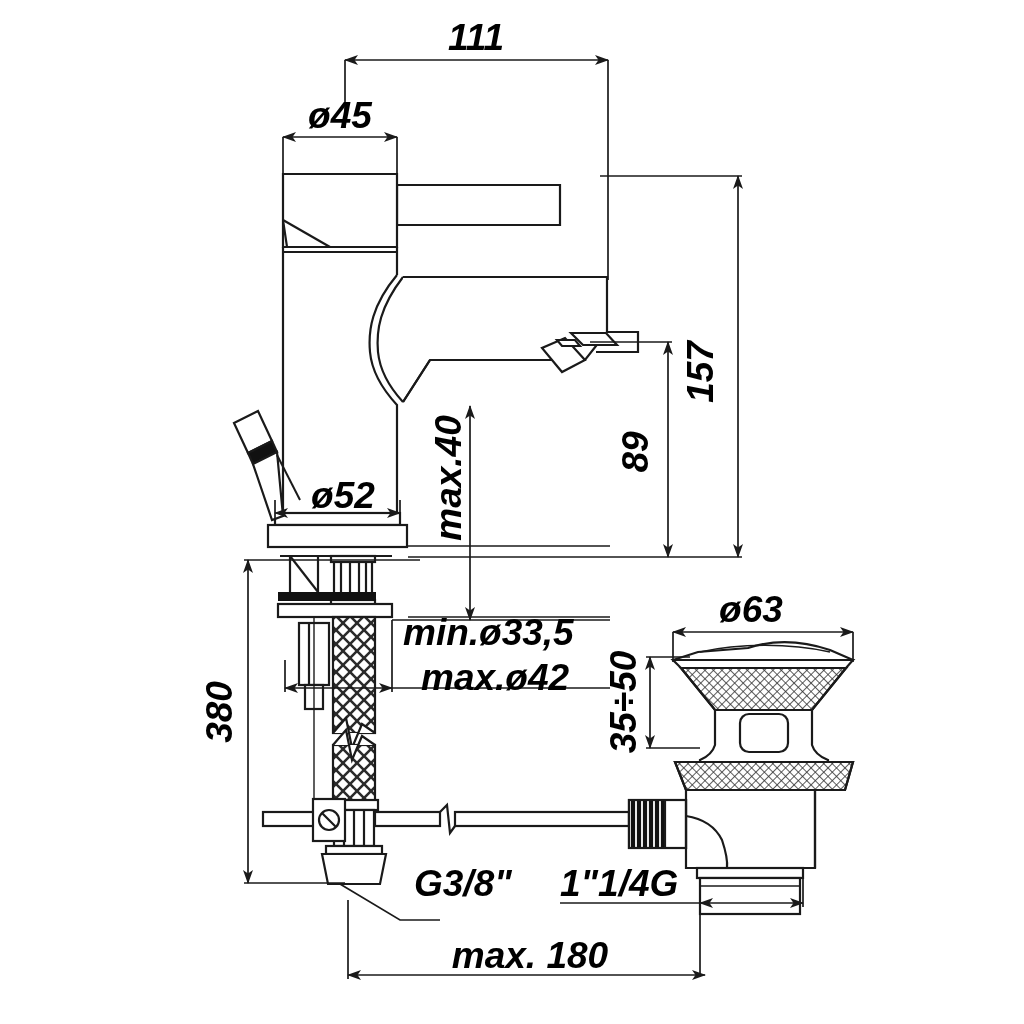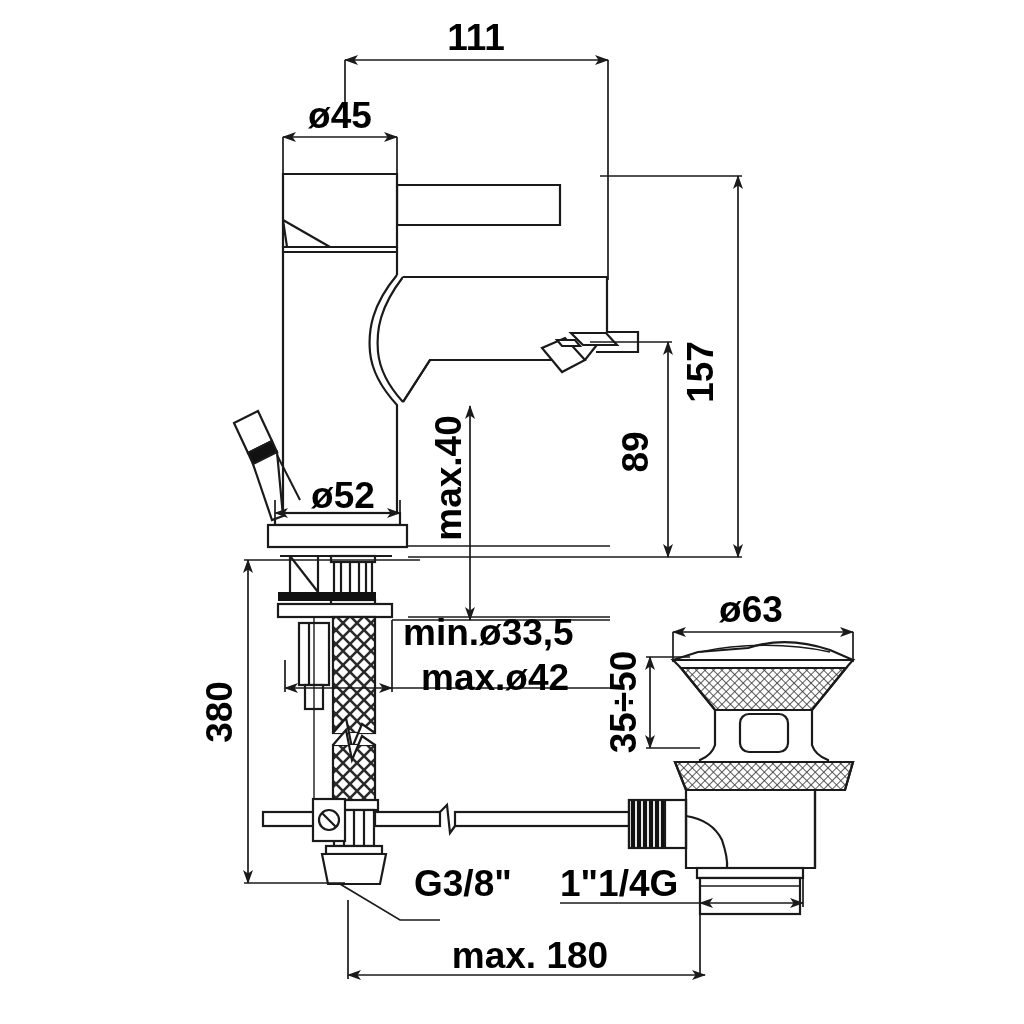--- a/index.html
+++ b/index.html
@@ -1,18 +1,18 @@
 <!DOCTYPE html>
 <html><head>
 <meta charset="utf-8">
 <style>
   html,body{margin:0;padding:0;background:#ffffff;}
   body{width:1024px;height:1024px;overflow:hidden;
        font-family:"Liberation Sans",sans-serif;}
-  #stage{position:relative;width:1024px;height:1024px;background:#8b5cf6;}
+  #stage{position:relative;width:1024px;height:1024px;background:#8b5cf6;font-style:italic;}
   svg{display:block;}
   .dimtext{font-family:"Liberation Sans",sans-serif;font-weight:bold;
            font-size:37px;fill:#000;}
 </style>
 </head>
 <body>
 
 <div id="stage">
 <svg width="1024" height="1024" viewBox="0 0 1024 1024">
 

